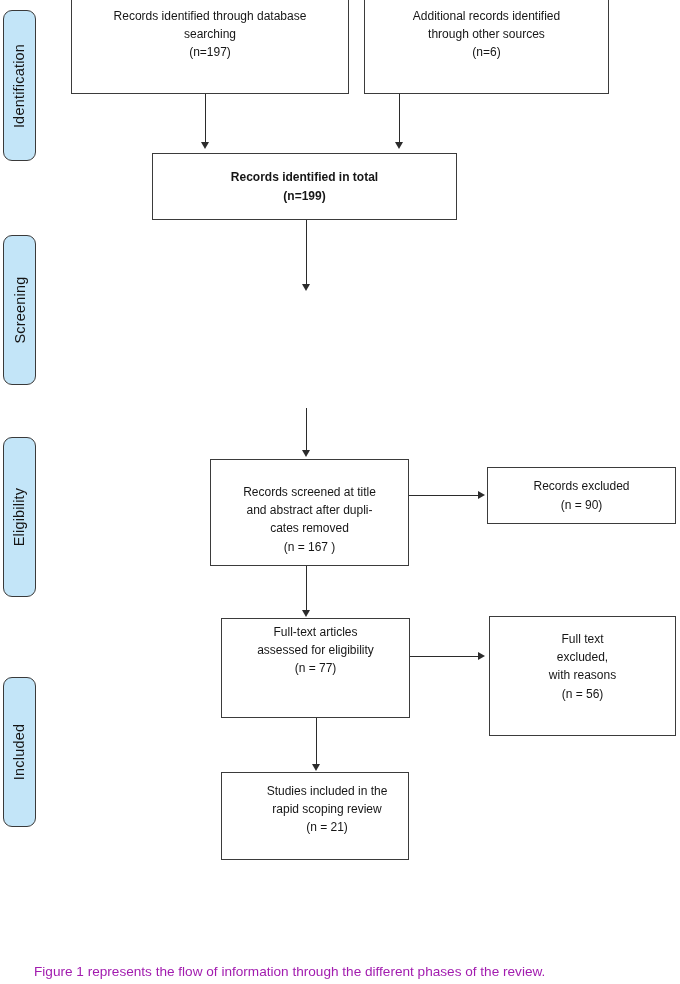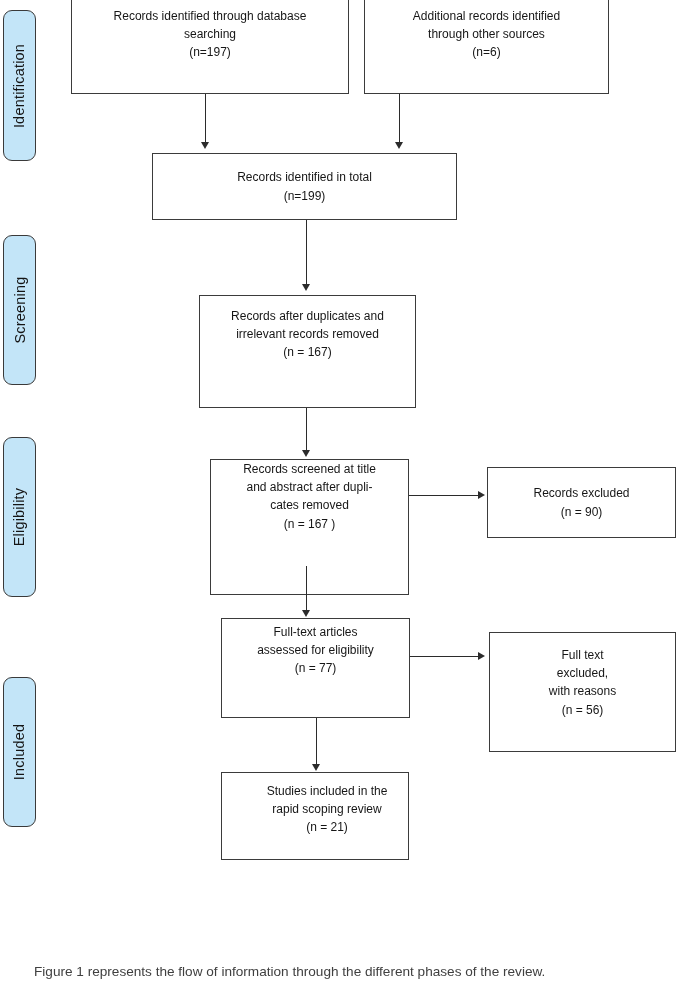--- a/index.html
+++ b/index.html
@@ -87,21 +87,21 @@
     border-bottom: 4.2px solid transparent;
     border-left: 7px solid #2b2b2b;
   }
 
   
   .caption {
     position: absolute;
     left: 34px;
     top: 964px;
     font-size: 13.6px;
-    color: #404040;
+    color: #a21caf;
     white-space: nowrap;
   }
 </style>
 </head>
 <body>
 
 <div class="canvas">
 
   <div class="phase" style="left:3px; top:10px; width:33px; height:151px;">
     <span class="phase-label">Identification</span>
@@ -130,65 +130,60 @@
 through other sources
 (n=6)</span>
   </div>
 
   <div class="vline" style="left:205px; top:94px; height:48px;"></div>
   <div class="arrow-down" style="left:201px; top:142px;"></div>
 
   <div class="vline" style="left:399px; top:94px; height:48px;"></div>
   <div class="arrow-down" style="left:395px; top:142px;"></div>
 
-  <div class="box" style="left:152px; top:153px; width:305px; height:67px;">
+  <div class="box" style="left:152px; top:153px; width:305px; height:67px;font-weight:bold;">
     <span class="box-text">Records identified in total
 (n=199)</span>
   </div>
 
   <div class="vline" style="left:306px; top:220px; height:64px;"></div>
   <div class="arrow-down" style="left:302px; top:284px;"></div>
 
-  <div class="box top-align" style="left:199px; top:295px; width:217px; height:113px; padding-top:11px;">
-    <span class="box-text">Records after duplicates and
-irrelevant records removed
-(n = 167)</span>
-  </div>
 
   <div class="vline" style="left:306px; top:408px; height:42px;"></div>
   <div class="arrow-down" style="left:302px; top:450px;"></div>
 
-  <div class="box top-align" style="left:210px; top:459px; width:199px; height:136px; padding-top:0;">
+  <div class="box top-align" style="left:210px; top:459px; width:199px; height:107px; padding-top:23px;">
     <span class="box-text">Records screened at title
 and abstract after dupli-
 cates removed
 (n = 167 )</span>
   </div>
 
   <div class="hline" style="left:409px; top:495px; width:69px;"></div>
   <div class="arrow-right" style="left:478px; top:491px;"></div>
 
-  <div class="box" style="left:487px; top:467px; width:189px; height:71px;">
+  <div class="box" style="left:487px; top:467px; width:189px; height:57px;">
     <span class="box-text">Records excluded
 (n = 90)</span>
   </div>
 
   <div class="vline" style="left:306px; top:566px; height:44px;"></div>
   <div class="arrow-down" style="left:302px; top:610px;"></div>
 
   <div class="box top-align" style="left:221px; top:618px; width:189px; height:100px; ">
     <span class="box-text">Full-text articles
 assessed for eligibility
 (n = 77)</span>
   </div>
 
   <div class="hline" style="left:410px; top:656px; width:68px;"></div>
   <div class="arrow-right" style="left:478px; top:652px;"></div>
 
-  <div class="box top-align" style="left:489px; top:616px; width:187px; height:120px; padding-top:13px;margin-top:16px;">
+  <div class="box top-align" style="left:489px; top:616px; width:187px; height:120px; padding-top:13px;">
     <span class="box-text">Full text
 excluded,
 with reasons
 (n = 56)</span>
   </div>
 
   <div class="vline" style="left:316px; top:718px; height:46px;"></div>
   <div class="arrow-down" style="left:312px; top:764px;"></div>
 
   <div class="box top-align" style="left:221px; top:772px; width:188px; height:88px; padding-top:9px;padding-left:32px;">

